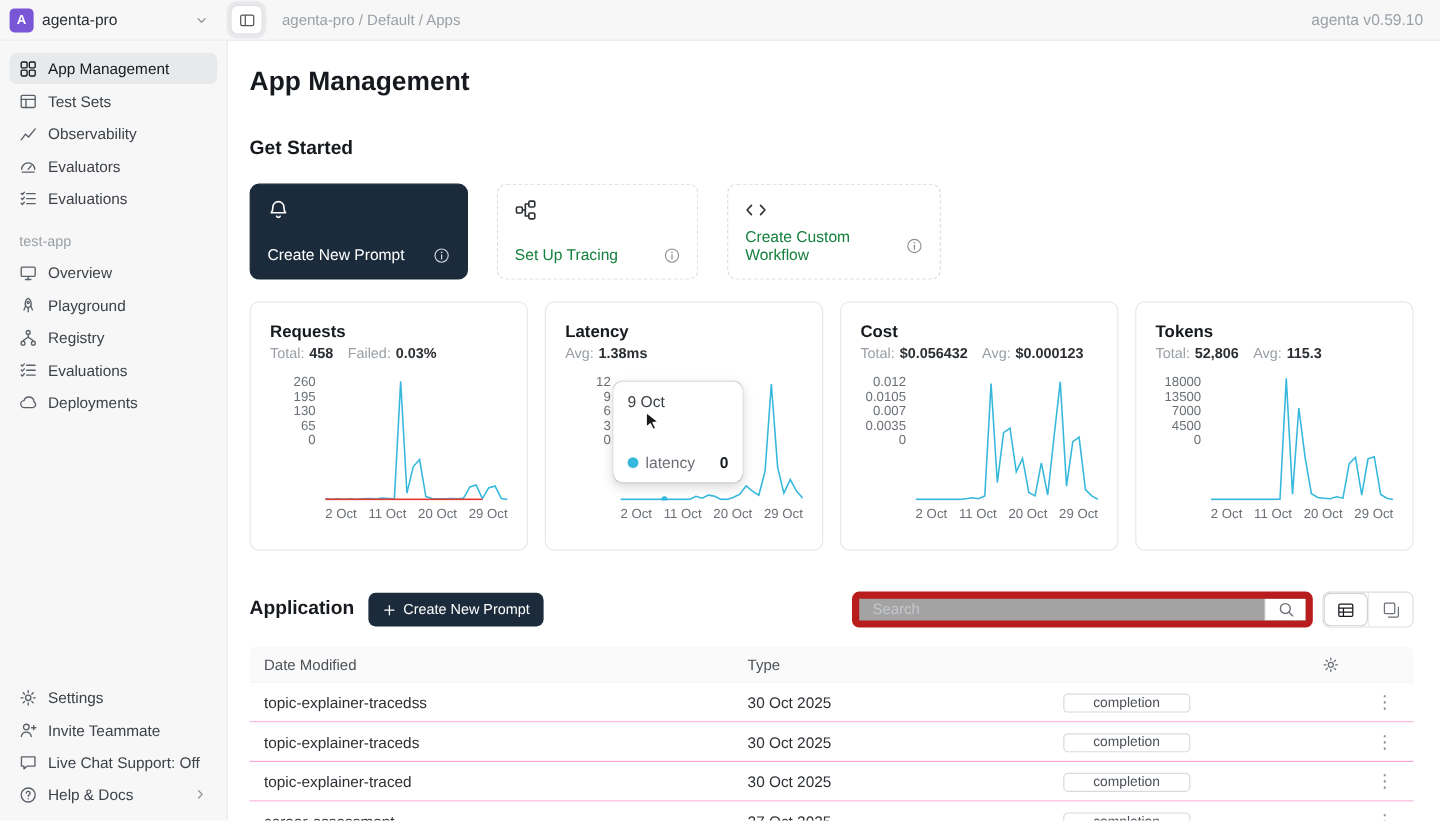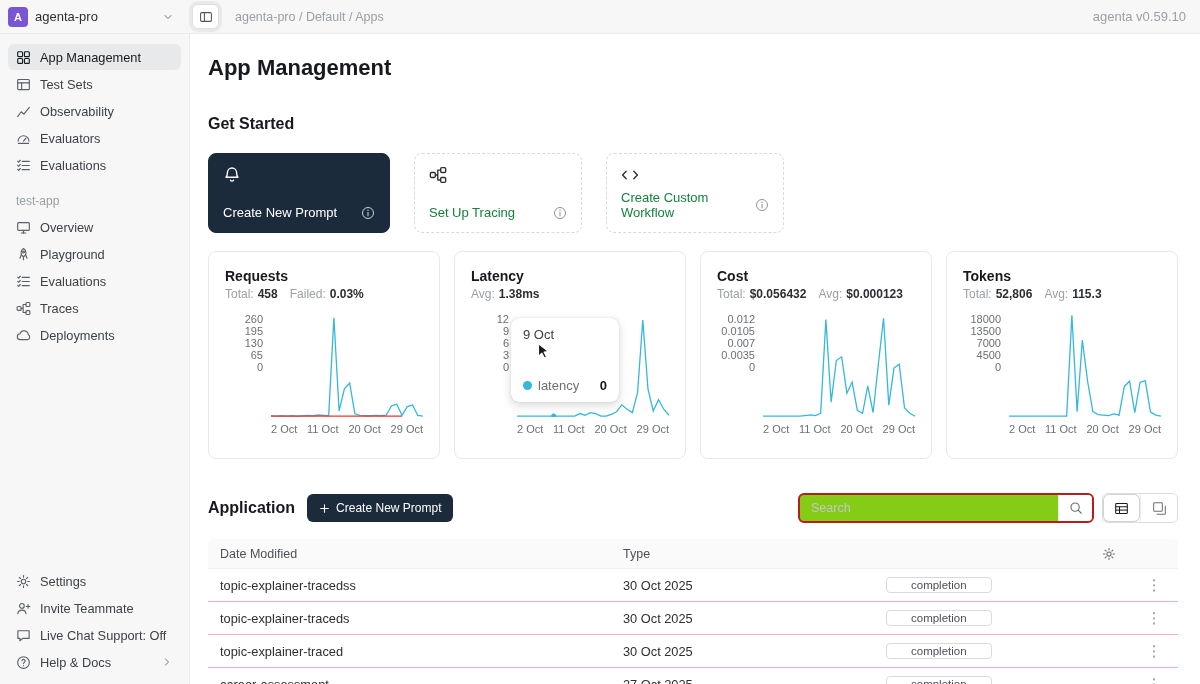--- a/index.html
+++ b/index.html
@@ -56,21 +56,21 @@
 .tt-dot{width:9px;height:9px;border-radius:50%;background:#36b7dc}
 .tt-series{color:#6b7076}
 .tt-val{margin-left:auto;font-weight:700;color:#16191d}
 .cursor{position:absolute;left:80px;top:90px;z-index:4}
 
 .app-section{margin-top:34px}
 .app-header{display:flex;align-items:center;gap:12px;height:30px}
 .create-btn{display:flex;align-items:center;gap:6px;background:#1b2b3b;color:#fff;border:none;border-radius:6px;height:28px;padding:0 12px;font-size:12px;font-family:inherit;cursor:pointer}
 .create-btn .plus{display:flex}
 .right-tools{margin-left:auto;display:flex;gap:8px;align-items:center}
-.search-group{display:flex;width:296px;height:30px;border:2px solid #b91c1c;border-radius:6px;background:#84cc16;overflow:hidden}
+.search-group{display:flex;width:384px;height:30px;border:6px solid #b91c1c;border-radius:6px;background:#a3a3a3;overflow:hidden}
 .search-group input{flex:1;border:none;outline:none;padding:0 11px;font-size:12.5px;font-family:inherit;color:#333;background:transparent}
 .search-group input::placeholder{color:#c3c7cc}
 .search-btn{width:34px;border:none;border-left:1px solid #ececef;background:#fff;color:#6b7076;display:flex;align-items:center;justify-content:center;cursor:pointer}
 .view-toggle{display:flex;height:30px;border:1px solid #dcdce0;border-radius:6px;overflow:hidden;background:#fff}
 .vt-btn{width:37px;border:none;background:#fff;color:#6b7076;display:flex;align-items:center;justify-content:center;cursor:pointer}
 .vt-btn.active{color:#16191d;box-shadow:inset 0 0 0 1px #cfd2d6;border-radius:6px}
 .vt-btn + .vt-btn{border-left:1px solid #ececef}
 
 .table{margin-top:16px}
 .thead{display:grid;grid-template-columns:403px 263px 1fr 48px;background:#fafafa;height:30px;align-items:center;border-bottom:1px solid #f0f0f2;border-radius:6px 6px 0 0}
@@ -181,40 +181,40 @@
             <path d="M8 1.6c2.1 1.3 3.1 3.9 2.3 6.9L8 10.4 5.7 8.5C4.9 5.5 5.9 2.9 8 1.6z"></path>
             <circle cx="8" cy="5.4" r="1"></circle>
             <path d="M5.7 8.5 4.2 12M10.3 8.5l1.5 3.5M8 10.4v3.2"></path>
           </svg>
         </span>
         <span class="slbl">Playground</span>
       </div>
       <div class="side-item">
         <span class="sicon">
           <svg width="15" height="15" viewBox="0 0 16 16" fill="none" stroke="currentColor" stroke-width="1.2" stroke-linecap="round" stroke-linejoin="round">
+            <circle cx="8" cy="3.2" r="1.7"></circle>
+            <circle cx="3.4" cy="12.8" r="1.7"></circle>
+            <circle cx="12.6" cy="12.8" r="1.7"></circle>
+            <path d="M8 4.9v2M8 6.9c0 2.3-4.6 1.7-4.6 4.2M8 6.9c0 2.3 4.6 1.7 4.6 4.2"></path>
+          </svg>
+        </span>
+        <span class="slbl">Registry</span>
+      </div>
+      <div class="side-item">
+        <span class="sicon">
+          <svg width="15" height="15" viewBox="0 0 16 16" fill="none" stroke="currentColor" stroke-width="1.2" stroke-linecap="round" stroke-linejoin="round">
             <line x1="6.6" y1="3.6" x2="14.2" y2="3.6"></line>
             <line x1="6.6" y1="8" x2="14.2" y2="8"></line>
             <line x1="6.6" y1="12.4" x2="14.2" y2="12.4"></line>
             <path d="M1.8 3.4l1 1 1.8-2"></path>
             <path d="M1.8 7.8l1 1 1.8-2"></path>
             <path d="M1.8 12.2l1 1 1.8-2"></path>
           </svg>
         </span>
         <span class="slbl">Evaluations</span>
-      </div>
-      <div class="side-item">
-        <span class="sicon">
-          <svg width="15" height="15" viewBox="0 0 16 16" fill="none" stroke="currentColor" stroke-width="1.2" stroke-linecap="round" stroke-linejoin="round">
-            <rect x="1.2" y="5.8" width="4.2" height="4.2" rx="1"></rect>
-            <rect x="10.6" y="1.6" width="4.2" height="4.2" rx="1"></rect>
-            <rect x="10.6" y="10.2" width="4.2" height="4.2" rx="1"></rect>
-            <path d="M5.4 7.9h2.2M7.6 7.9V3.7h3M7.6 7.9v4.4h3"></path>
-          </svg>
-        </span>
-        <span class="slbl">Traces</span>
       </div>
       <div class="side-item">
         <span class="sicon">
           <svg width="15" height="15" viewBox="0 0 16 16" fill="none" stroke="currentColor" stroke-width="1.2" stroke-linecap="round" stroke-linejoin="round">
             <path d="M4.7 12.4a3.1 3.1 0 0 1-.4-6.2 4.5 4.5 0 0 1 8.8 1.1 2.7 2.7 0 0 1-.9 5.1z"></path>
           </svg>
         </span>
         <span class="slbl">Deployments</span>
       </div>
     </nav>

